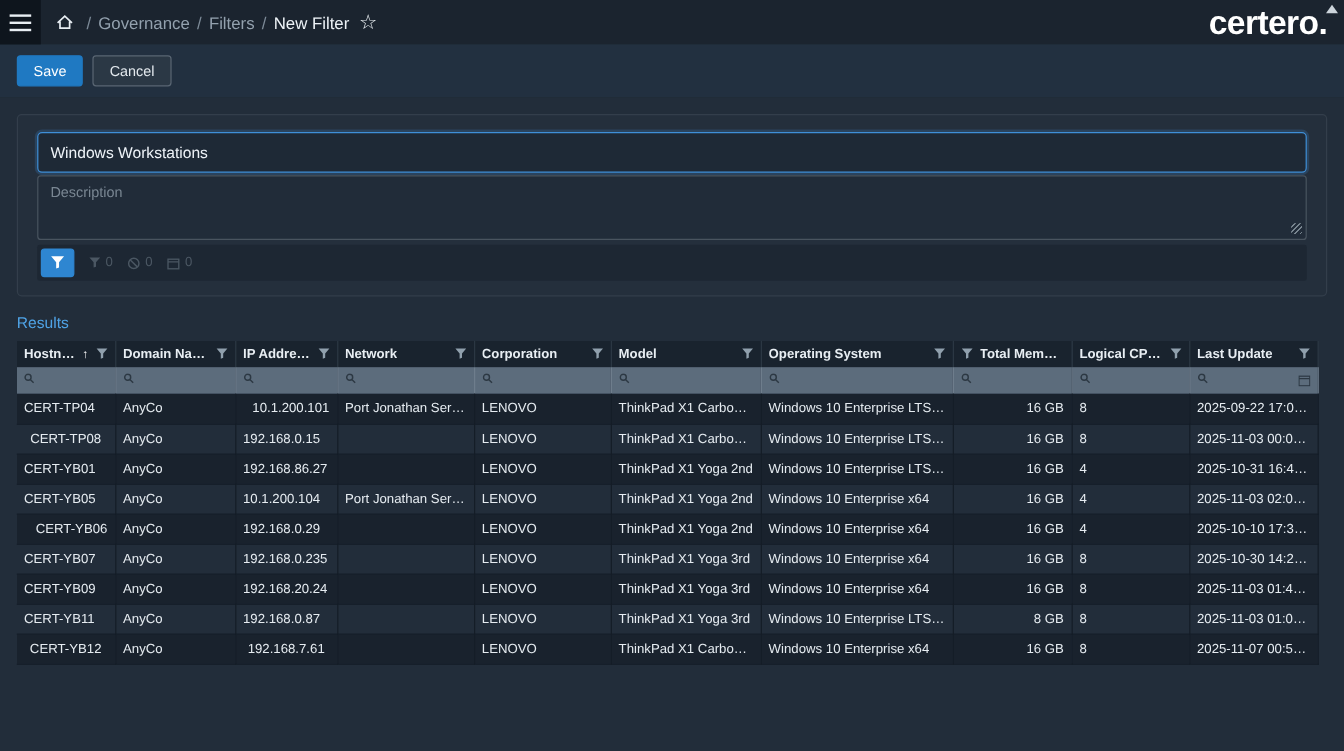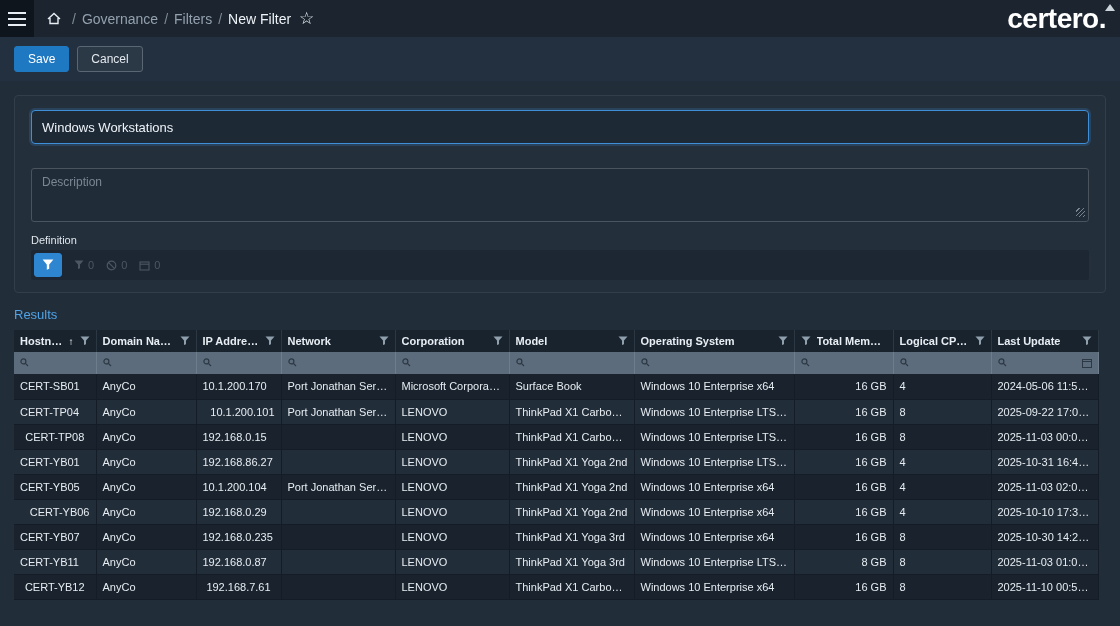--- a/index.html
+++ b/index.html
@@ -36,21 +36,21 @@
   .btn.cancel { background:#2b3845; color:#e3e9ee; border:1px solid #5a6673; }
 
   
   .content { padding:14px 14px 0; background:#222d3a; height:545px; }
   .form-panel { border:1px solid #333e4b; border-radius:4px; background:#242f3c;
     padding:14px 16px 12px; }
   .name-input { width:100%; height:34px; background:#1e2936;
     border:1px solid var(--focus-border,#3f8fd8); border-radius:4px;
     box-shadow:0 0 0 2px rgba(63,143,216,0.22); color:#eef3f8; font-size:13px;
     padding:0 10px; font-family:inherit; outline:none; }
-  .desc-wrap { margin-top:24px; position:relative; }
+  .desc-wrap { margin-top:2px; position:relative; }
   textarea.description { width:100%; height:54px; background:#212c39;
     border:1px solid #49545f; border-radius:3px; color:#e6ecf1; font-size:12px;
     padding:6px 10px; resize:none; font-family:inherit; outline:none; display:block; }
   textarea.description::placeholder { color:#7a8793; }
   .resize-grip { position:absolute; right:4px; bottom:5px; width:9px; height:9px;
     background:repeating-linear-gradient(135deg, transparent 0 2px, #78858f 2px 3px);
     pointer-events:none; }
   .def-label { margin-top:12px; font-size:11px; color:#dfe6ec; }
   .def-bar { margin-top:4px; height:30px; background:#1d2733; border-radius:2px;
     display:flex; align-items:center; padding-left:3px; gap:12px; }
@@ -121,21 +121,20 @@
   <button class="btn cancel">Cancel</button>
 </div>
 
 <div class="content">
   <div class="form-panel">
     <input class="name-input" type="text" value="Windows Workstations" style="">
     <div class="desc-wrap">
       <textarea class="description" placeholder="Description" style=""></textarea>
       <span class="resize-grip"></span>
     </div>
-    <div class="def-label">Definition</div>
     <div class="def-bar">
       <span class="def-btn">
         <svg width="12" height="12" viewBox="0 0 10 10">
             <path d="M0.5 0.5h9L6 4.6v3.6L4 9V4.6z"></path>
           </svg>
       </span>
       <span class="def-group">
         <svg width="10" height="10" viewBox="0 0 10 10">
             <path d="M0.5 0.5h9L6 4.6v3.6L4 9V4.6z"></path>
           </svg>
@@ -381,32 +380,20 @@
                   <rect x="0.5" y="1.5" width="9" height="8" stroke-width="1"></rect>
                   <line x1="0.5" y1="3.5" x2="9.5" y2="3.5" stroke-width="1"></line>
                 </svg>
               </span>
             </div>
           </th>
         </tr>
       </thead>
       <tbody>
         <tr>
-          <td style="text-align:left">CERT-SB01</td>
-          <td style="text-align:left">AnyCo</td>
-          <td style="text-align:left">10.1.200.170</td>
-          <td style="text-align:left">Port Jonathan Servers</td>
-          <td style="text-align:left">Microsoft Corporation</td>
-          <td style="text-align:left">Surface Book</td>
-          <td style="text-align:left">Windows 10 Enterprise x64</td>
-          <td style="text-align:right">16 GB</td>
-          <td style="text-align:left">4</td>
-          <td style="text-align:left">2024-05-06 11:52:34</td>
-        </tr>
-        <tr>
           <td style="text-align:left">CERT-TP04</td>
           <td style="text-align:left">AnyCo</td>
           <td style="text-align:right">10.1.200.101</td>
           <td style="text-align:left">Port Jonathan Servers</td>
           <td style="text-align:left">LENOVO</td>
           <td style="text-align:left">ThinkPad X1 Carbon 6th</td>
           <td style="text-align:left">Windows 10 Enterprise LTSC x64</td>
           <td style="text-align:right">16 GB</td>
           <td style="text-align:left">8</td>
           <td style="text-align:left">2025-09-22 17:05:09</td>
@@ -463,20 +450,32 @@
           <td style="text-align:left">CERT-YB07</td>
           <td style="text-align:left">AnyCo</td>
           <td style="text-align:left">192.168.0.235</td>
           <td style="text-align:left"></td>
           <td style="text-align:left">LENOVO</td>
           <td style="text-align:left">ThinkPad X1 Yoga 3rd</td>
           <td style="text-align:left">Windows 10 Enterprise x64</td>
           <td style="text-align:right">16 GB</td>
           <td style="text-align:left">8</td>
           <td style="text-align:center">2025-10-30 14:25:05</td>
+        </tr>
+        <tr>
+          <td style="text-align:left">CERT-YB09</td>
+          <td style="text-align:left">AnyCo</td>
+          <td style="text-align:left">192.168.20.24</td>
+          <td style="text-align:left"></td>
+          <td style="text-align:left">LENOVO</td>
+          <td style="text-align:left">ThinkPad X1 Yoga 3rd</td>
+          <td style="text-align:left">Windows 10 Enterprise x64</td>
+          <td style="text-align:right">16 GB</td>
+          <td style="text-align:left">8</td>
+          <td style="text-align:left">2025-11-03 01:40:09</td>
         </tr>
         <tr>
           <td style="text-align:left">CERT-YB11</td>
           <td style="text-align:left">AnyCo</td>
           <td style="text-align:left">192.168.0.87</td>
           <td style="text-align:left"></td>
           <td style="text-align:left">LENOVO</td>
           <td style="text-align:left">ThinkPad X1 Yoga 3rd</td>
           <td style="text-align:left">Windows 10 Enterprise LTSC x64</td>
           <td style="text-align:right">8 GB</td>
@@ -486,17 +485,17 @@
         <tr>
           <td style="text-align:center">CERT-YB12</td>
           <td style="text-align:left">AnyCo</td>
           <td style="text-align:center">192.168.7.61</td>
           <td style="text-align:left"></td>
           <td style="text-align:left">LENOVO</td>
           <td style="text-align:left">ThinkPad X1 Carbon 6th</td>
           <td style="text-align:left">Windows 10 Enterprise x64</td>
           <td style="text-align:right">16 GB</td>
           <td style="text-align:left">8</td>
-          <td style="text-align:left">2025-11-10 00:55:08</td>
+          <td style="text-align:left">2025-11-07 00:55:08</td>
         </tr>
       </tbody>
     </table>
 </div>
 
 </body></html>

